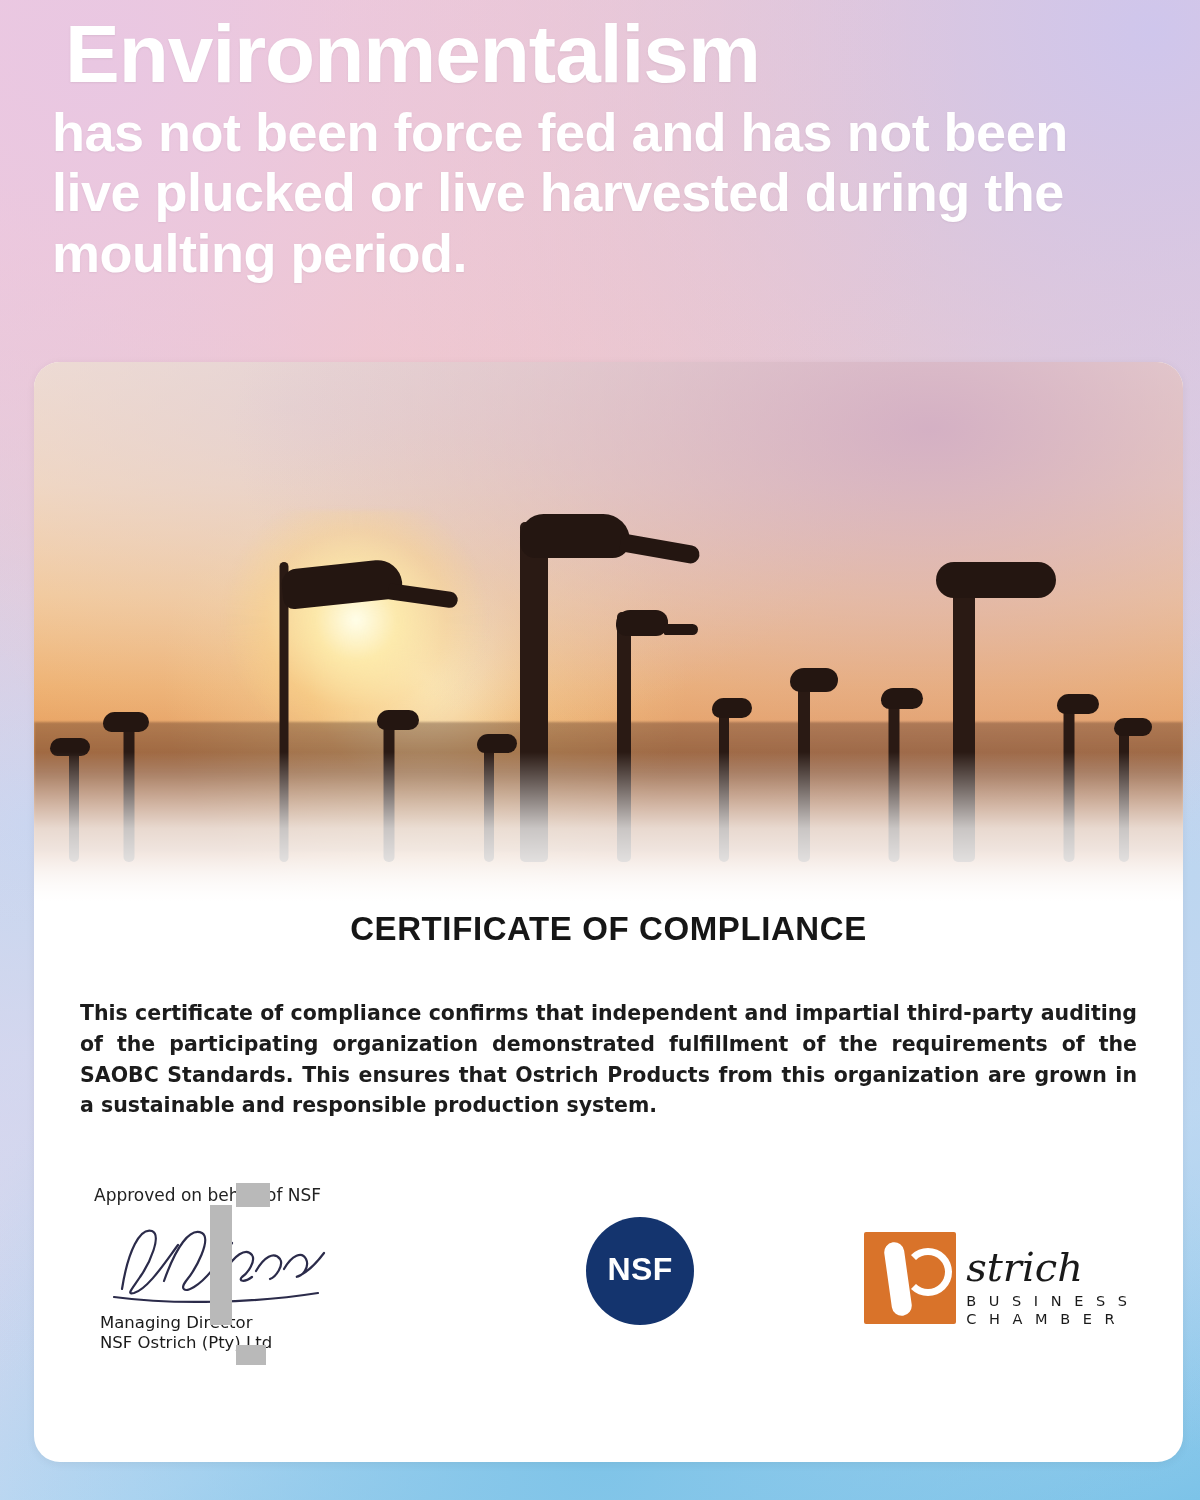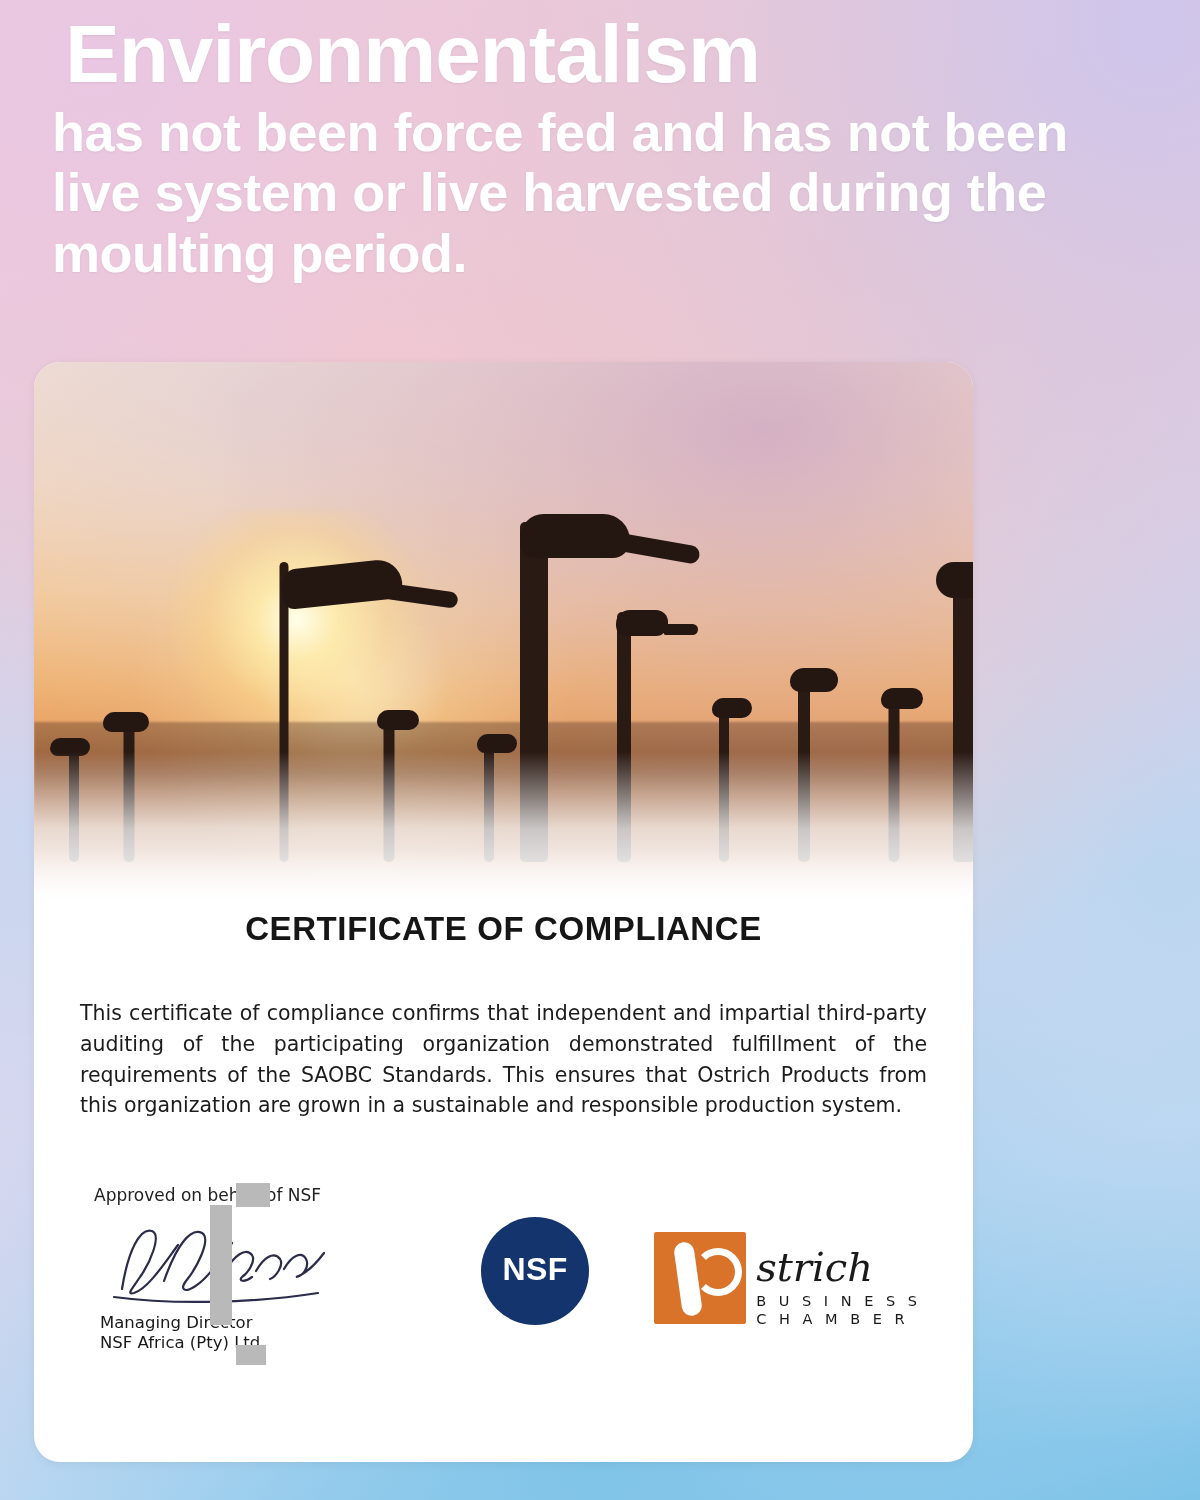--- a/index.html
+++ b/index.html
@@ -52,21 +52,21 @@
     letter-spacing: -0.5px;
     margin: 0;
     text-shadow: 0 1px 2px rgba(150,120,140,0.16);
   }
 
   
   .card {
     position: absolute;
     left: 34px;
     top: 362px;
-    width: 939px;
+    width: 1149px;
     height: 1100px;
     background: #ffffff;
     border-radius: 26px;
     overflow: hidden;
     box-shadow: 0 2px 10px rgba(0,0,0,0.06);
   }
 
   
   .photo {
     position: relative;
@@ -167,20 +167,21 @@
     color: #161616;
     margin: 0 0 50px 0;
   }
   .cert-paragraph {
     font-size: 20.5px;
     line-height: 1.5;
     color: #1c1c1c;
     text-align: justify;
     margin: 0 0 64px 0;
     font-family: "DejaVu Sans", sans-serif;
+    font-weight: bold;
   }
 
   .signature-row {
     position: relative;
     display: flex;
     align-items: flex-end;
     justify-content: space-between;
     padding: 0 6px;
   }
 
@@ -284,21 +285,21 @@
     font-family: "DejaVu Sans", sans-serif;
   }
 </style>
 </head>
 <body>
 
 <div class="poster">
 
   <div class="headline">
     <h1 class="headline-main">Environmentalism</h1>
-    <p class="headline-sub">has not been force fed and has not been live system or live harvested during the moulting period.</p>
+    <p class="headline-sub">has not been force fed and has not been live plucked or live harvested during the moulting period.</p>
   </div>
 
   <div class="card">
 
     <div class="photo">
       <div class="sun"></div>
       <div class="ground"></div>
 
       <div class="birds">
 
@@ -383,21 +384,21 @@
               <path d="M18 78 C24 40 36 16 48 20 C58 24 46 52 36 66 C28 78 22 84 30 82 C44 78 62 50 74 34"></path>
               <path d="M60 70 C72 36 86 16 98 22 C108 28 92 58 82 70 C76 78 80 82 90 76 C104 68 118 46 128 32"></path>
               <path d="M120 62 C130 44 142 36 148 44 C152 50 144 62 138 66 C134 70 140 72 148 66"></path>
               <path d="M152 60 C160 46 170 40 176 48 C180 54 172 66 166 68"></path>
               <path d="M180 58 C188 44 198 40 202 48 C206 56 198 66 192 66 C204 62 214 50 220 42"></path>
               <path d="M10 86 C70 94 150 92 214 82"></path>
             </g>
           </svg>
 
           <div class="sign-caption">Managing Director</div>
-          <div class="sign-caption" style="margin-top:0">NSF Africa (Pty) Ltd</div>
+          <div class="sign-caption" style="margin-top:0">NSF Ostrich (Pty) Ltd</div>
         </div>
 
         <div class="nsf-logo">
           <span>NSF</span>
         </div>
 
         <div class="obc">
           <div class="obc-mark"></div>
           <div class="obc-text">
             <div class="obc-word">strich</div>

